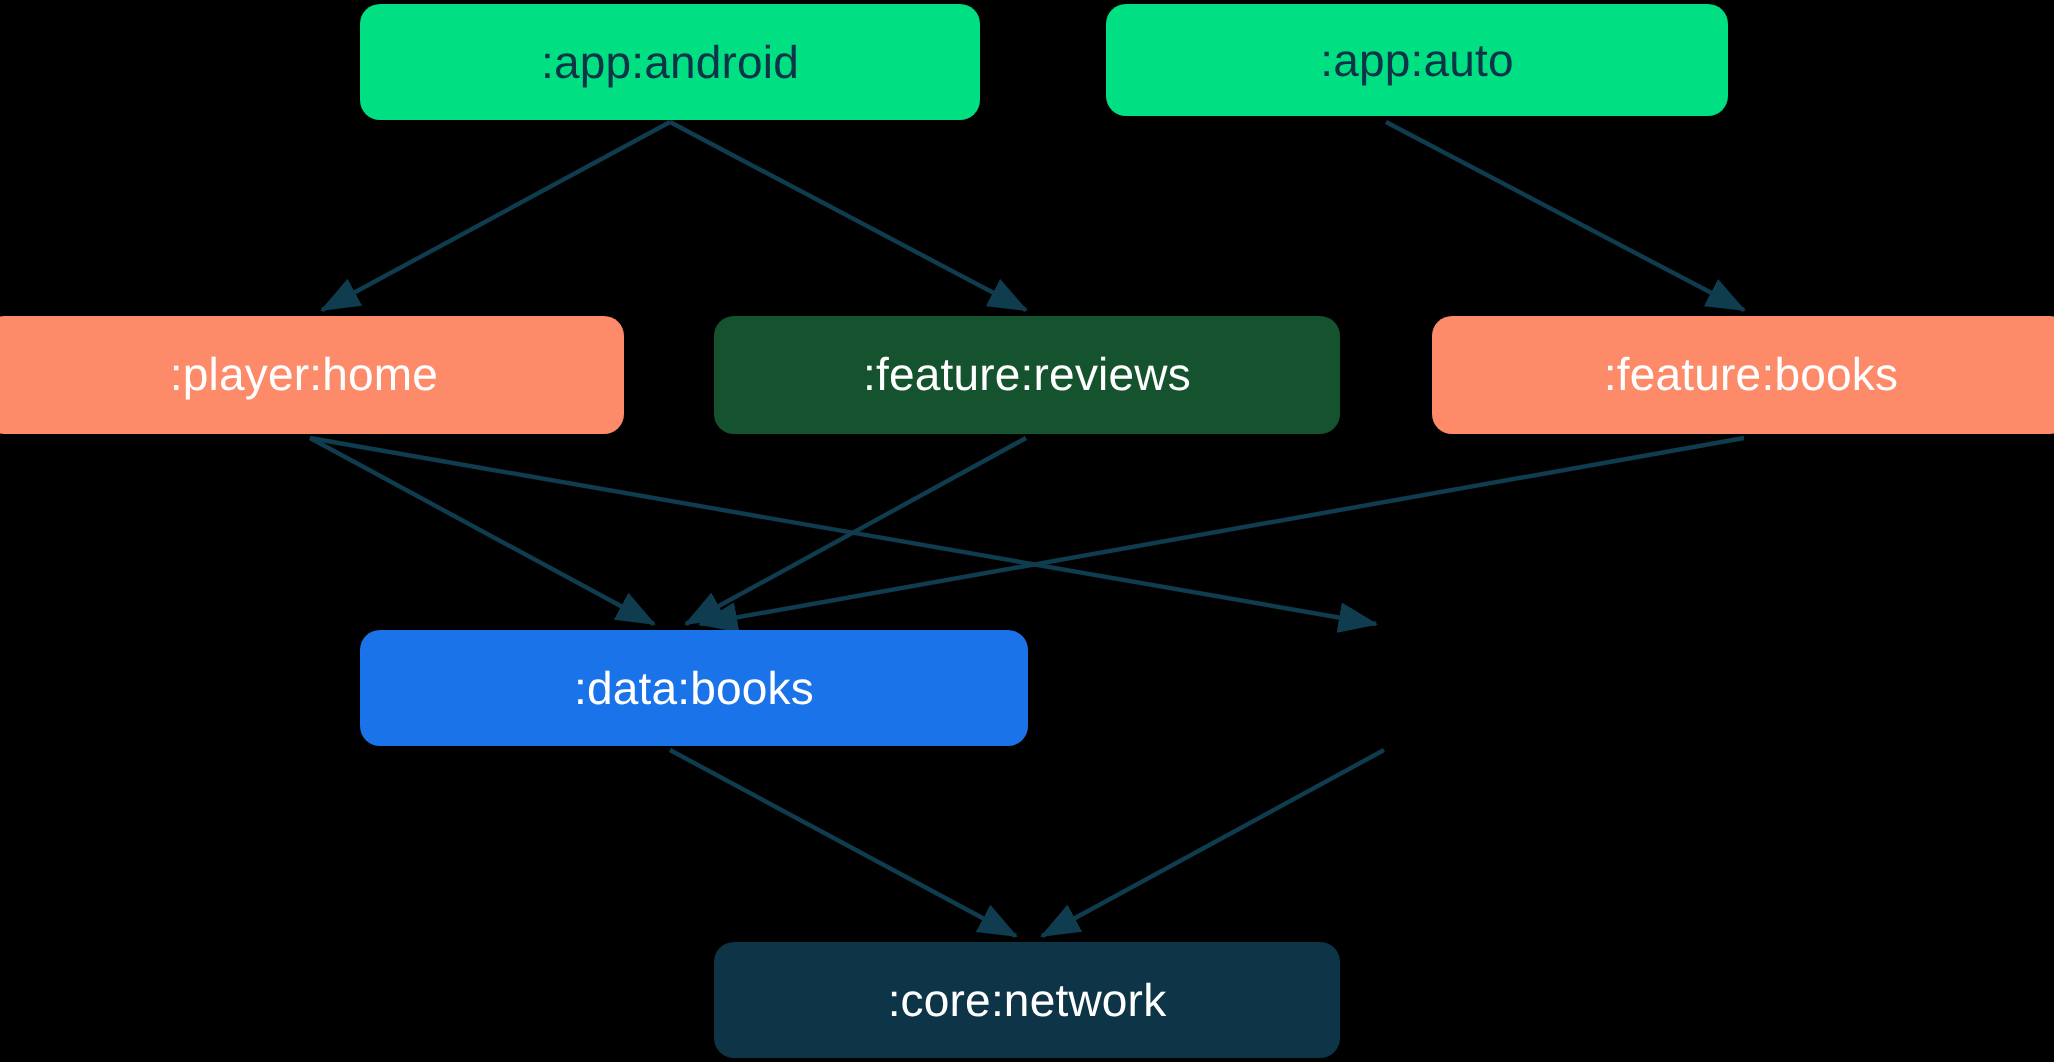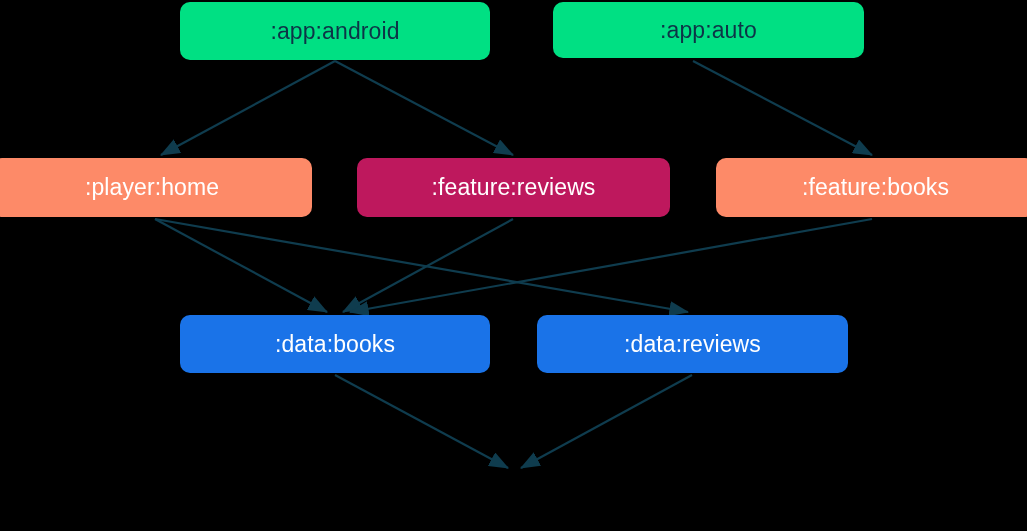--- a/index.html
+++ b/index.html
@@ -77,27 +77,27 @@
   <div id="node-layer">
       <div class="node" style="left: 180px; top: 2px; width: 310px; height: 58px; background: rgb(0, 224, 131); color: rgb(13, 52, 71);">
         <span class="node-label">:app:android</span>
       </div>
       <div class="node" style="left: 537px; top: 2px; width: 311px; height: 56px; background: rgb(0, 224, 131); color: rgb(13, 52, 71); margin-left: 16px;">
         <span class="node-label">:app:auto</span>
       </div>
       <div class="node" style="left: -8px; top: 158px; width: 320px; height: 59px; background: rgb(253, 138, 104); color: rgb(255, 255, 255);">
         <span class="node-label">:player:home</span>
       </div>
-      <div class="node" style="left: 357px; top: 158px; width: 313px; height: 59px; background: #be185d; color: rgb(255, 255, 255);">
+      <div class="node" style="left: 357px; top: 158px; width: 313px; height: 59px; background: #14532d; color: rgb(255, 255, 255);">
         <span class="node-label">:feature:reviews</span>
       </div>
       <div class="node" style="left: 716px; top: 158px; width: 319px; height: 59px; background: rgb(253, 138, 104); color: rgb(255, 255, 255);">
         <span class="node-label">:feature:books</span>
       </div>
-      <div class="node" style="left: 180px; top: 315px; width: 310px; height: 58px; background: rgb(26, 115, 232); color: rgb(255, 255, 255);">
+      <div class="node" style="left: 180px; top: 315px; width: 334px; height: 58px; background: rgb(26, 115, 232); color: rgb(255, 255, 255);">
         <span class="node-label">:data:books</span>
       </div>
-      <div class="node" style="left: 537px; top: 315px; width: 311px; height: 58px; background: rgb(26, 115, 232); color: rgb(255, 255, 255);">
-        <span class="node-label">:data:reviews</span>
+      <div class="node" style="left: 357px; top: 471px; width: 313px; height: 58px; background: rgb(13, 52, 71); color: rgb(255, 255, 255);">
+        <span class="node-label">:core:network</span>
       </div>
     </div>
 
 </div>
 
 </body></html>

